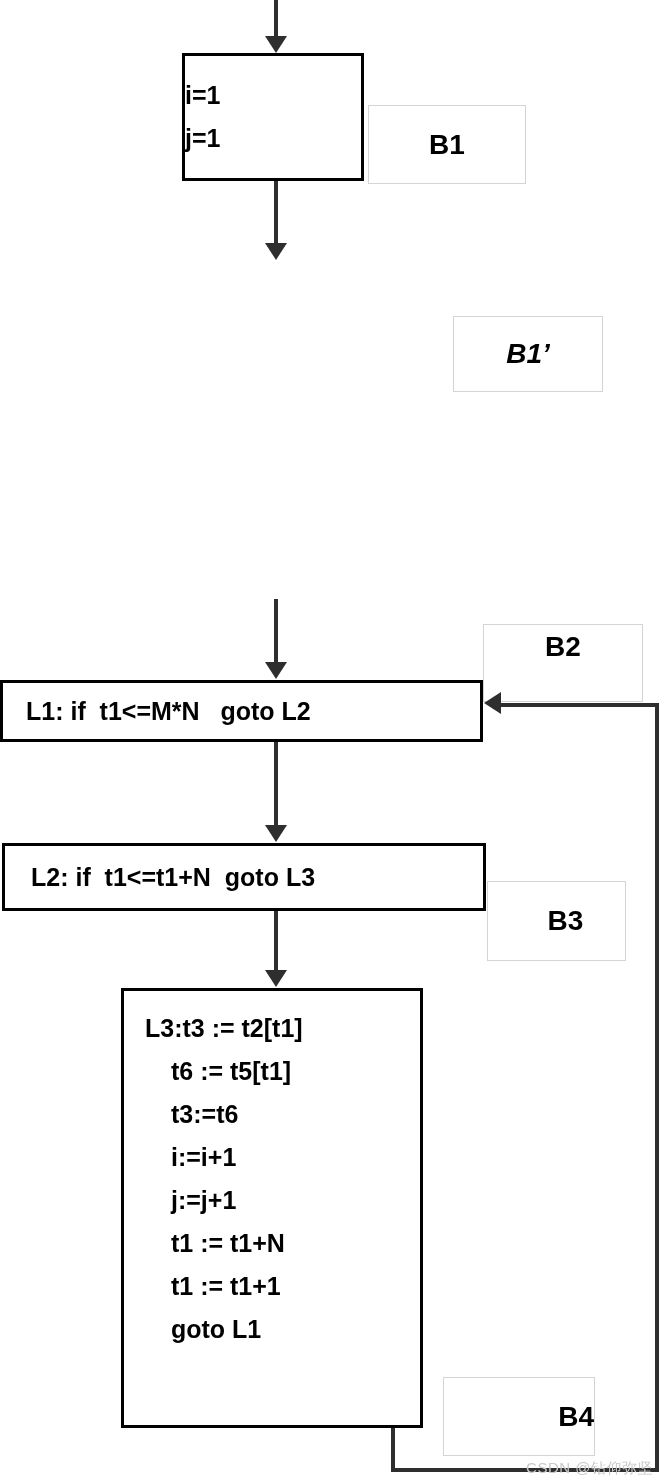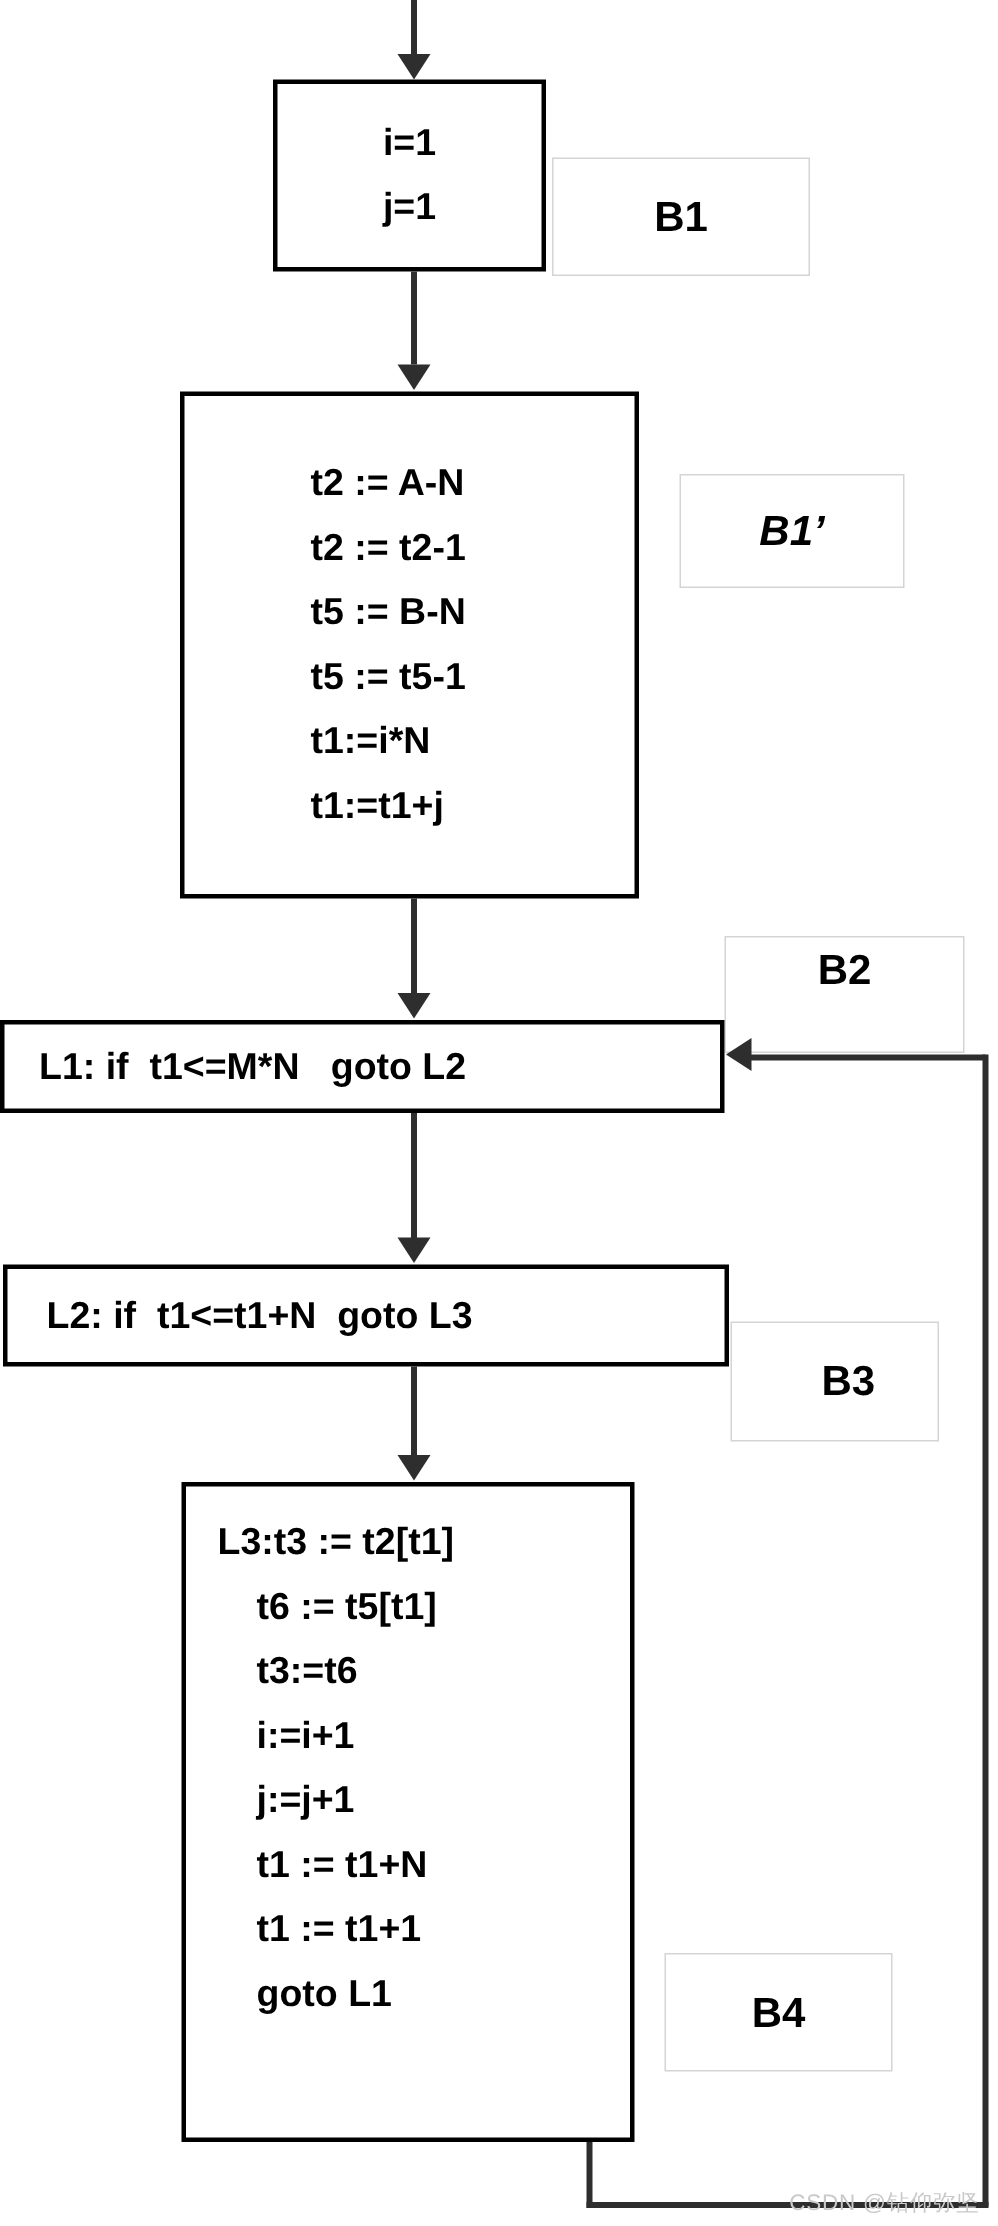--- a/index.html
+++ b/index.html
@@ -32,21 +32,21 @@
     font-size: 25px;
     font-weight: bold;
     color: #000000;
     line-height: 1.0;
     white-space: pre;
   }
 
   
   #block-b1 {
     left: 182px; top: 53px; width: 182px; height: 128px;
-    align-items: center;
+    align-items: flex-start;
   }
   #block-b1 .code-line { margin: 9px 0; }
 
   
   #block-b1p {
     left: 120px; top: 261px; width: 306px; height: 338px;
     align-items: flex-start;
     padding-left: 84px;
   }
   #block-b1p .code-line { margin: 9px 0; }
@@ -84,27 +84,27 @@
     display: flex;
     align-items: center;
     justify-content: center;
   }
   .label-box .label-text {
     font-size: 28px;
     font-weight: bold;
     color: #000000;
     line-height: 1;
   }
-  #label-b1  { left: 368px; top: 105px;  width: 172px; height: 79px; }
+  #label-b1  { left: 368px; top: 105px;  width: 158px; height: 79px; }
   #label-b1p { left: 453px; top: 316px;  width: 150px; height: 76px; font-style: italic; }
   #label-b2  { left: 483px; top: 624px;  width: 160px; height: 78px;
                justify-content: center; align-items: flex-start; padding-top: 8px; }
   #label-b3  { left: 487px; top: 833px;  width: 139px; height: 80px;
                justify-content: center; padding-left: 18px; margin-top: 48px; }
-  #label-b4  { left: 443px; top: 1302px; width: 152px; height: 79px; }
+  #label-b4  { left: 443px; top: 1377px; width: 152px; height: 79px; justify-content: flex-end; }
 
   
   .vline {
     position: absolute;
     width: 4px;
     background: #2e2e2e;
   }
   .hline {
     position: absolute;
     height: 4px;
@@ -176,28 +176,20 @@
     <div class="code-line">i=1</div>
     <div class="code-line">j=1</div>
   </div>
   <div class="label-box" id="label-b1">
     <span class="label-text">B1</span>
   </div>
 
   <div class="vline" id="conn-b1-line"></div>
   <div class="arrow-down" id="conn-b1-arrow"></div>
 
-  <div class="block" id="block-b1p">
-    <div class="code-line">t2 := A-N</div>
-    <div class="code-line">t2 := t2-1</div>
-    <div class="code-line">t5 := B-N</div>
-    <div class="code-line">t5 := t5-1</div>
-    <div class="code-line">t1:=i*N</div>
-    <div class="code-line">t1:=t1+j</div>
-  </div>
   <div class="label-box" id="label-b1p">
     <span class="label-text">B1’</span>
   </div>
 
   <div class="vline" id="conn-b1p-line"></div>
   <div class="arrow-down" id="conn-b1p-arrow"></div>
 
   <div class="label-box" id="label-b2">
     <span class="label-text">B2</span>
   </div>

